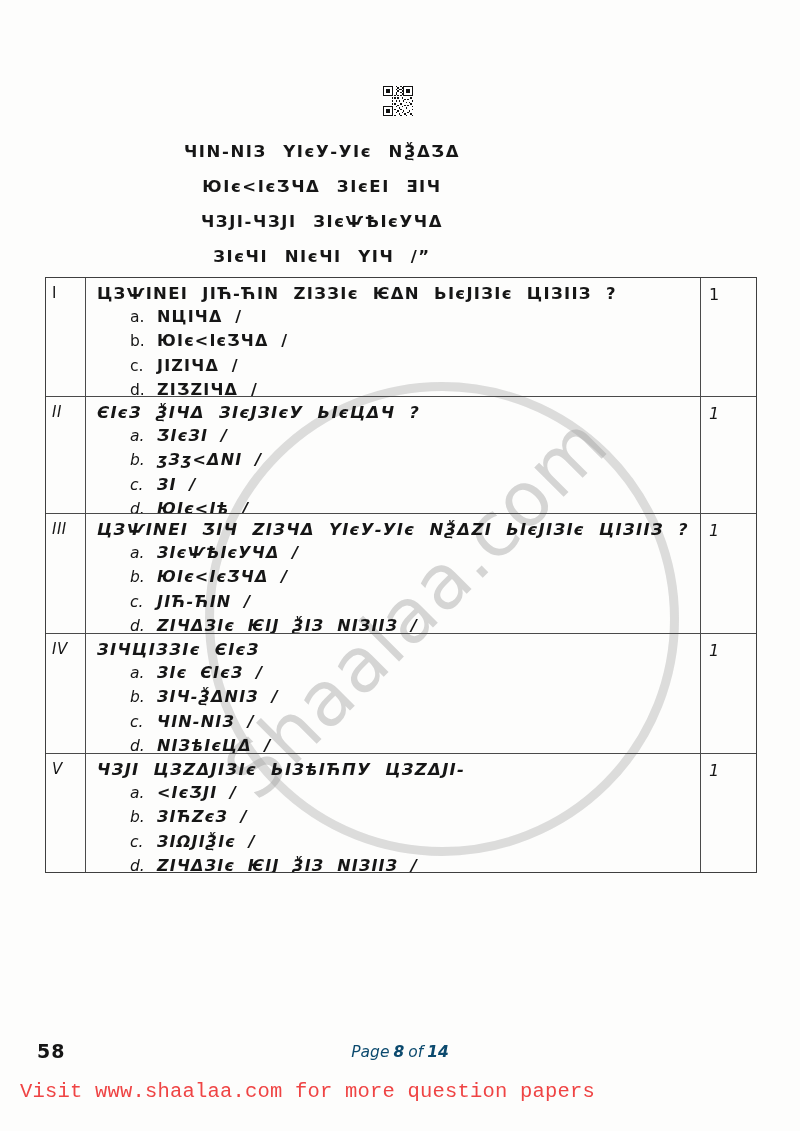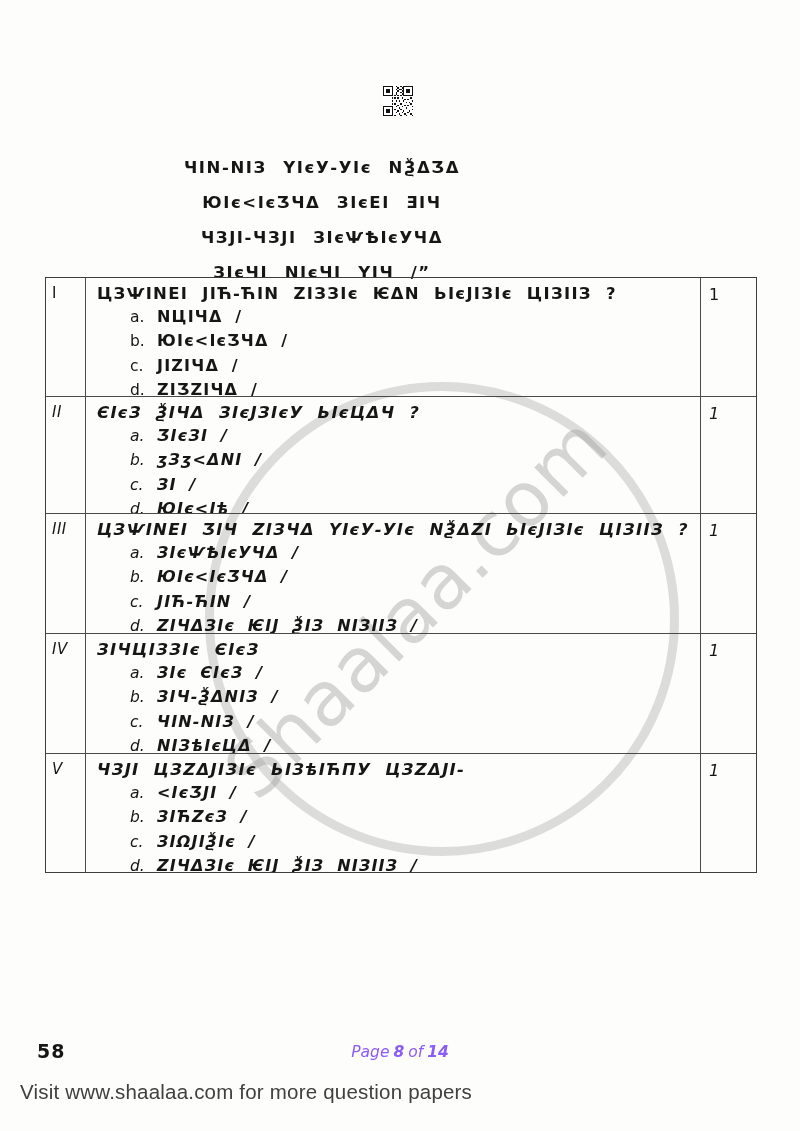--- a/index.html
+++ b/index.html
@@ -22,21 +22,21 @@
     border:9px solid rgba(166,166,166,0.38);border-radius:50%;
   }
   .wm-text{
     position:absolute;left:212px;top:758px;
     transform:rotate(-45deg);transform-origin:0 0;
     font-size:76px;line-height:1;font-weight:400;
     color:rgba(158,158,158,0.42);letter-spacing:1px;white-space:nowrap;
   }
 
   
-  .header{position:absolute;left:0;top:150px;width:644px;text-align:center;z-index:2;}
+  .header{position:absolute;left:0;top:134px;width:644px;text-align:center;z-index:2;}
   .header .hline{
     height:35px;line-height:35px;font-weight:700;font-size:16.5px;
     letter-spacing:1.6px;word-spacing:9px;white-space:nowrap;
   }
 
   
   .qtable{
     position:absolute;left:45px;top:277px;width:712px;height:596px;z-index:2;
     border:1.6px solid #3f3f3f;box-sizing:border-box;
     display:flex;flex-direction:column;
@@ -68,27 +68,27 @@
   }
   .opt-text{font-size:16px;font-weight:700;letter-spacing:1.2px;word-spacing:6px;}
 
   
   .footer-code{
     position:absolute;left:37px;top:1040px;font-size:19px;font-weight:700;
     letter-spacing:1px;z-index:2;
   }
   .page-label{
     position:absolute;left:0;top:1043px;width:800px;text-align:center;
-    font-style:italic;font-size:15.5px;z-index:2;color:#8b5cf6;
+    font-style:italic;font-size:15.5px;z-index:2;color:#0c4a6e;
   }
   .page-label span{margin:0 2px;}
   .page-label .b{font-weight:700;}
   .visit-line{
     position:absolute;left:20px;top:1080px;font-size:20.5px;z-index:2;
-    font-family:Liberation Sans, sans-serif;color:#404040;
+    font-family:Liberation Mono, monospace;color:#ef4444;
     letter-spacing:0.2px;
   }
 </style>
 </head>
 <body>
 
 <div class="page">
 
   <div class="watermark">
     <div class="wm-ring"></div>

